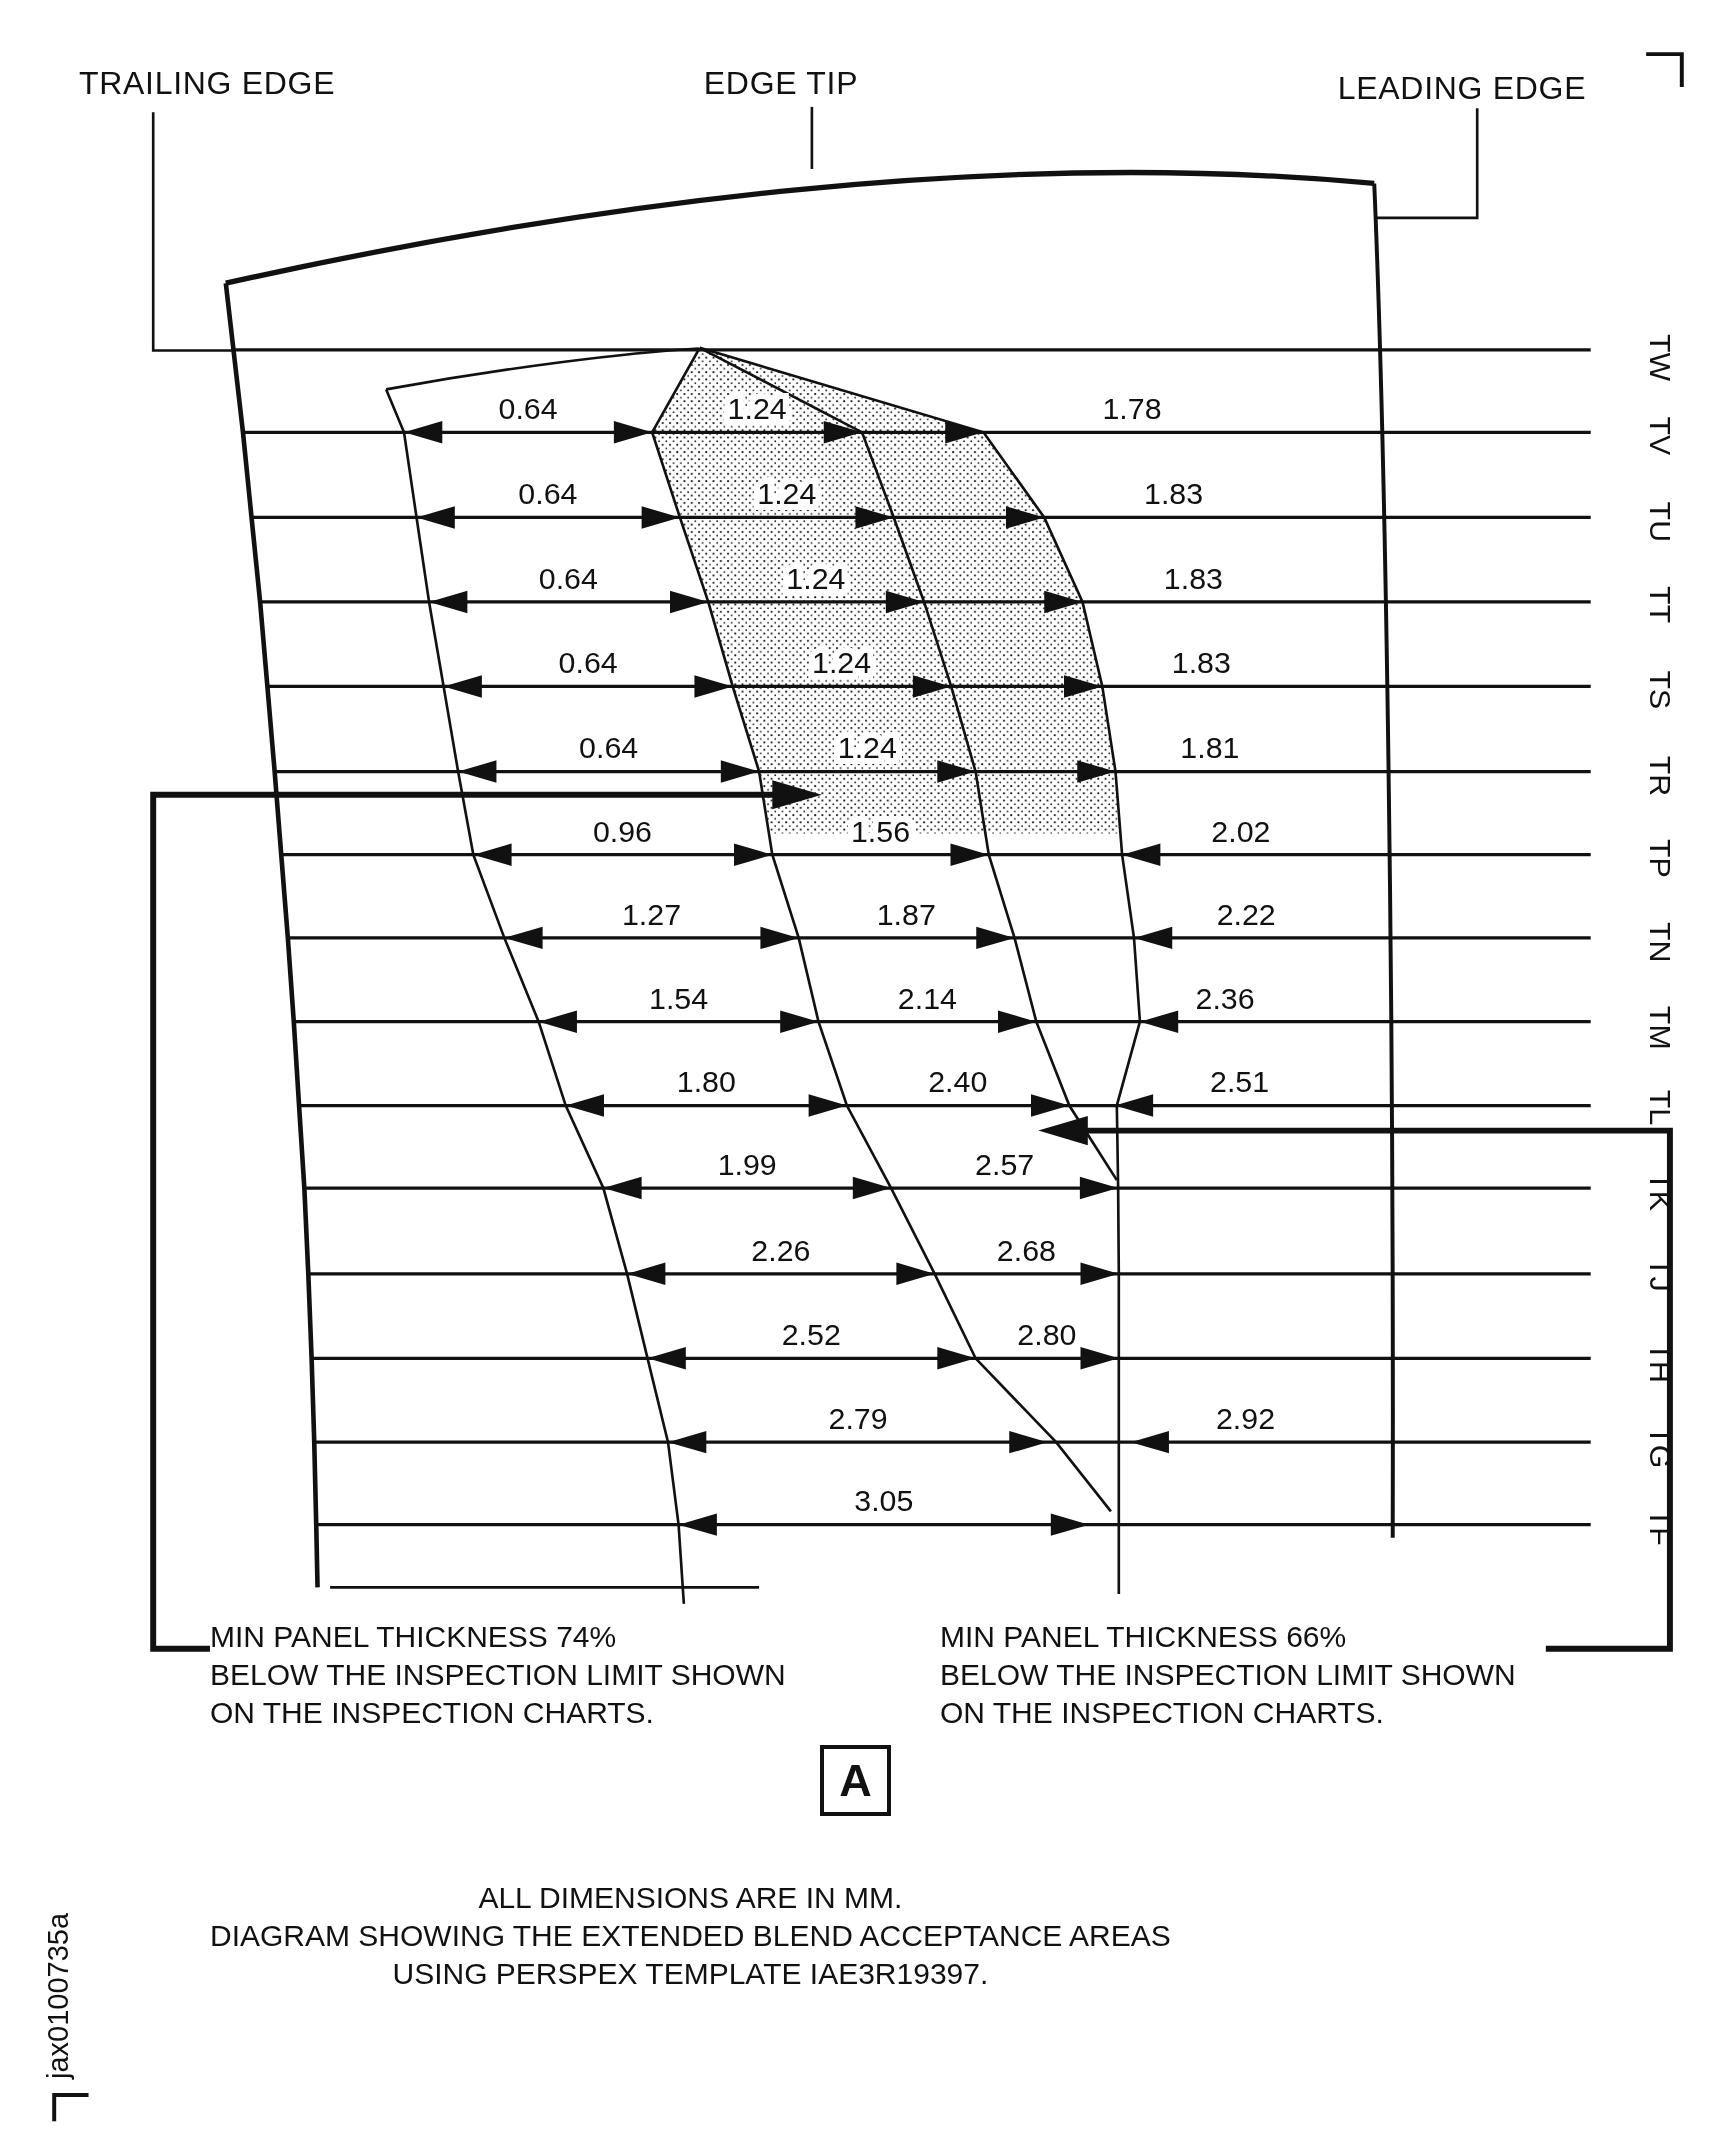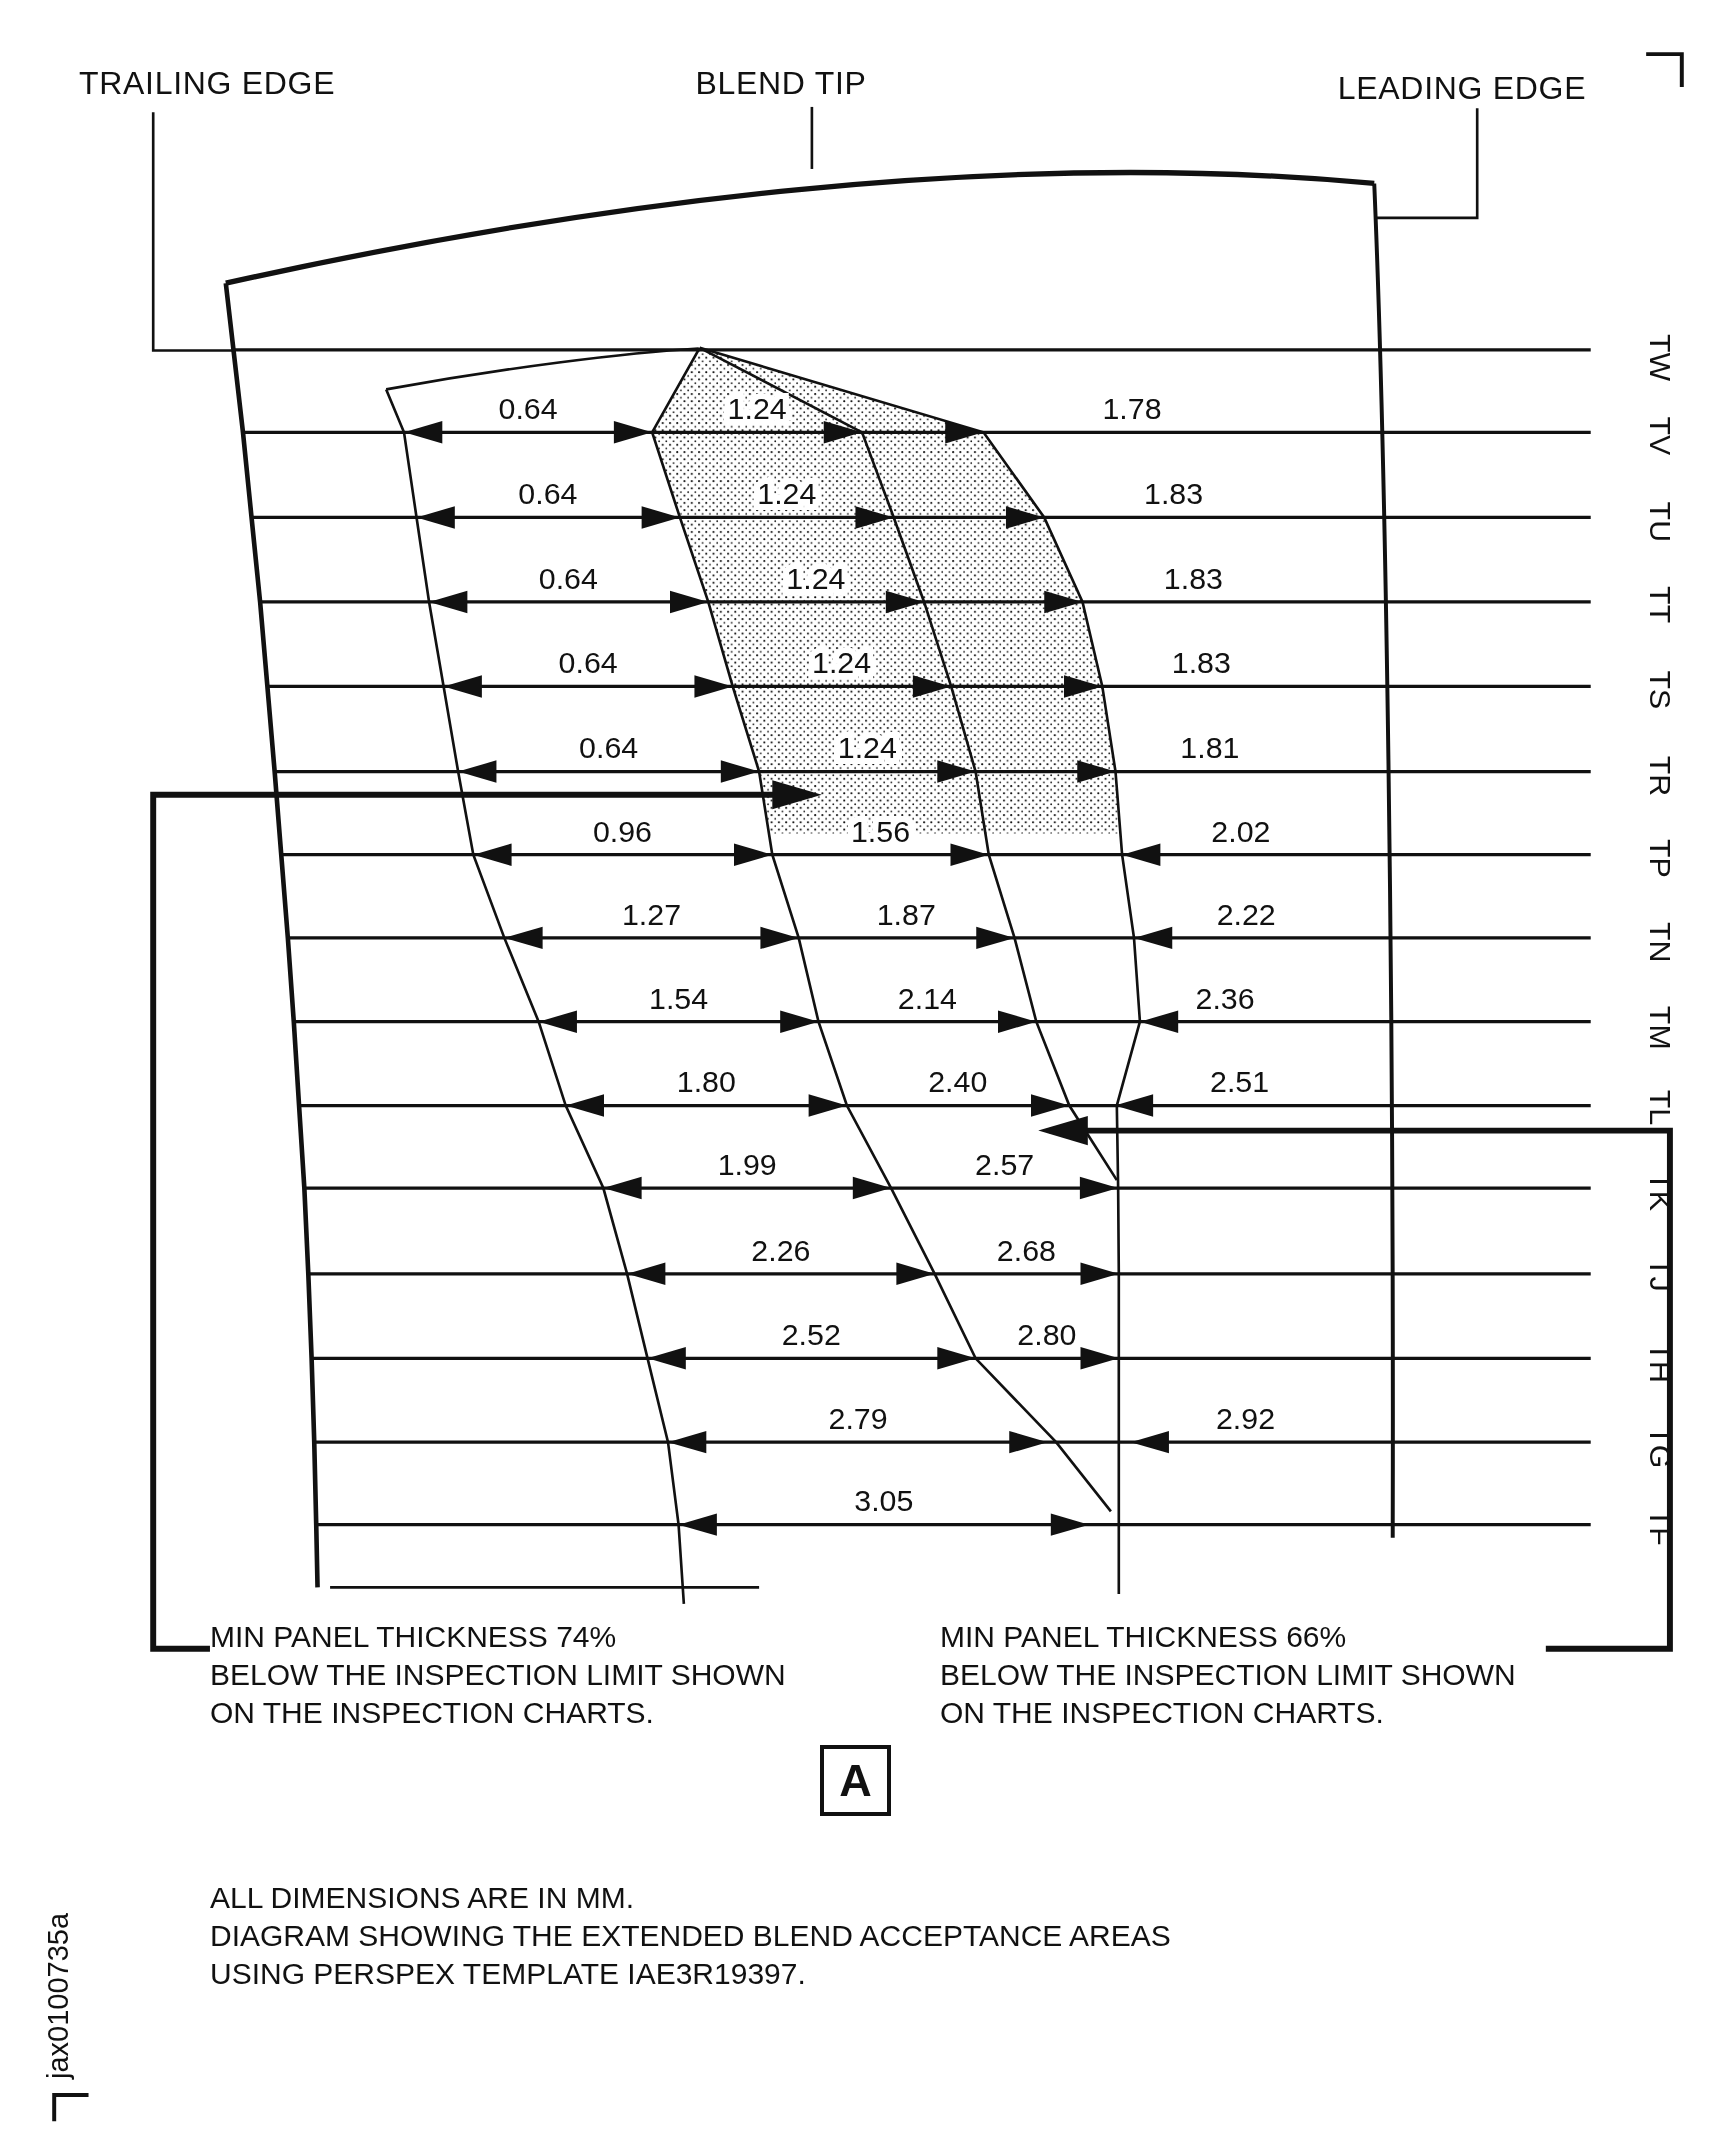--- a/index.html
+++ b/index.html
@@ -2,21 +2,21 @@
 <html style="font-size:10.6px"><head>
 <meta charset="utf-8">
 <style>
   html,body{margin:0;padding:0;background:#fff;}
   .canvas{position:relative;width:1736px;height:2151px;background:#ffffff;
           font-family:"Liberation Sans",sans-serif;color:#111;overflow:hidden;}
   svg.diagram{position:absolute;left:0;top:0;}
   .lbl{position:absolute;font-size:32px;letter-spacing:0.7px;white-space:nowrap;}
   .lbl.center{transform:translateX(-50%);}
   .note{position:absolute;font-size:30px;line-height:38px;white-space:pre-line;}
-  .footer-text{position:absolute;font-size:30px;line-height:38px;white-space:pre-line;}
+  .footer-text{position:absolute;font-size:30px;line-height:38px;white-space:pre-line;text-align:center;}
   .detail-box{position:absolute;left:820px;top:1745px;width:63px;height:63px;
               border:4.6px solid #111;display:flex;align-items:center;justify-content:center;
               font-size:45px;font-weight:bold;}
   .drawing-code{position:absolute;left:42px;top:2079px;transform:rotate(-90deg);
                 transform-origin:left top;font-size:29px;white-space:nowrap;}
   text{font-family:"Liberation Sans",sans-serif;}
   .dimval{font-size:46px;paint-order:stroke;stroke:#ffffff;stroke-width:18px;fill:#111;}
   .stationlbl{font-size:46px;fill:#111;}
 </style>
 </head>
@@ -220,21 +220,21 @@
           <line x1="479" y1="2310" x2="2410" y2="2310" stroke="#111111" stroke-width="5"></line>
           <path d="M1028,2310 L1086,2293 L1086,2327 Z" fill="#111111"></path>
           <path d="M1650,2310 L1592,2293 L1592,2327 Z" fill="#111111"></path>
           <text x="1339" y="2290" text-anchor="middle" class="dimval">3.05</text>
           <text transform="translate(2500,2286) rotate(90)" class="stationlbl">TF</text>
         </g>
       </g>
   </svg>
 
   <div class="lbl" style="left:79px;top:65px">TRAILING EDGE</div>
-  <div class="lbl center" style="left:781px;top:65px">BLEND TIP</div>
+  <div class="lbl center" style="left:781px;top:65px">EDGE TIP</div>
   <div class="lbl center" style="left:1462px;top:70px">LEADING EDGE</div>
 
   <div class="note" style="left:210px;top:1618px">MIN PANEL THICKNESS 74%
 BELOW THE INSPECTION LIMIT SHOWN
 ON THE INSPECTION CHARTS.</div>
   <div class="note" style="left:940px;top:1618px">MIN PANEL THICKNESS 66%
 BELOW THE INSPECTION LIMIT SHOWN
 ON THE INSPECTION CHARTS.</div>
 
   <div class="detail-box">

